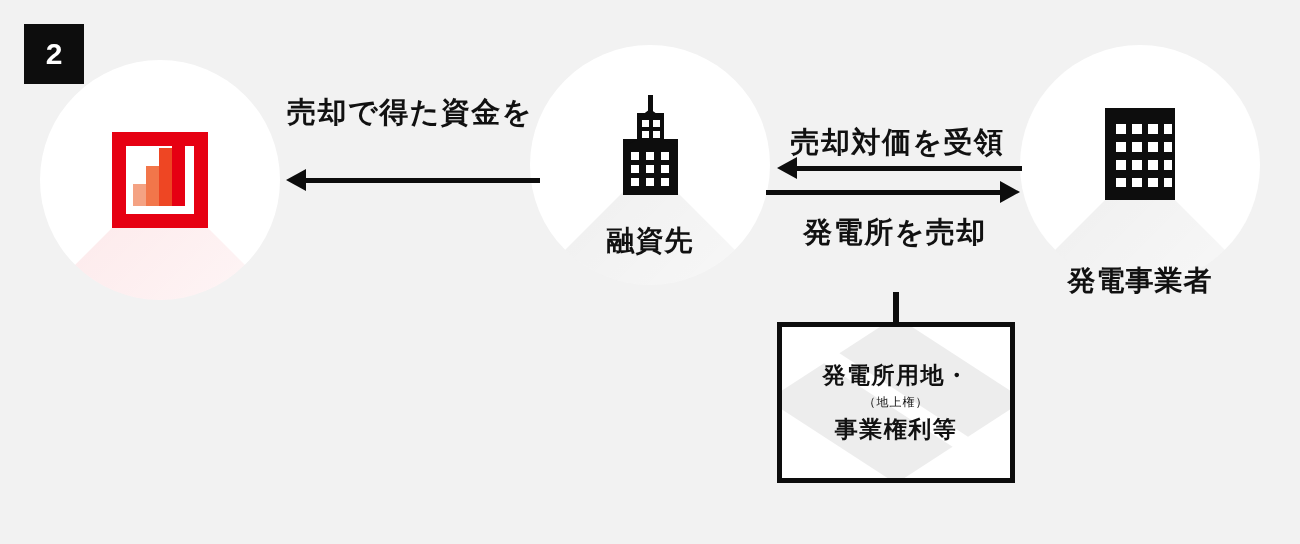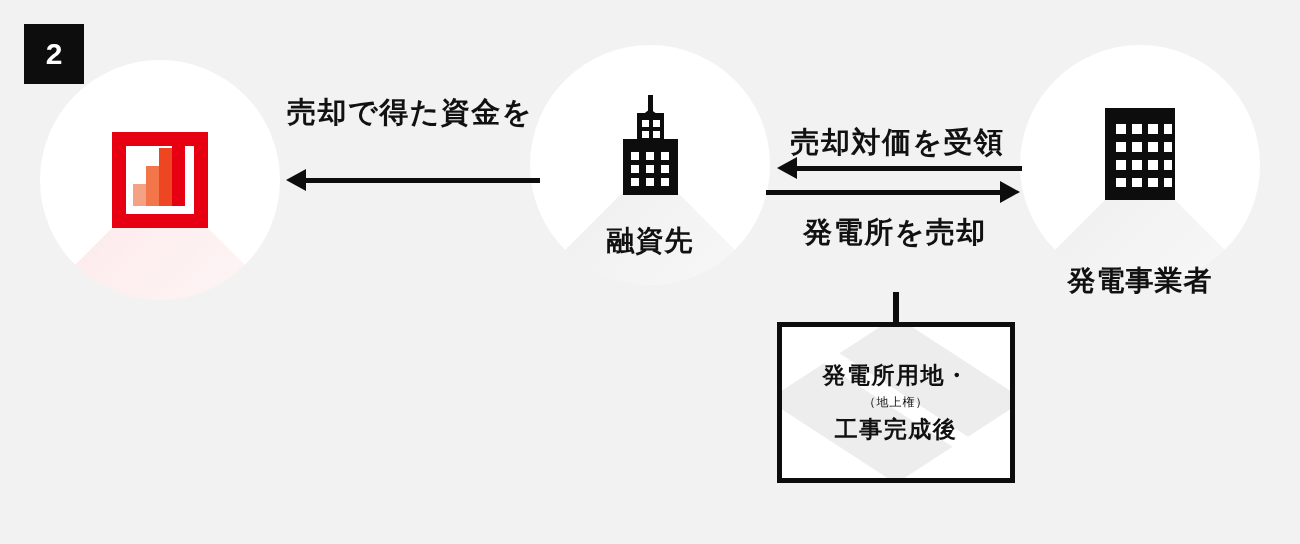--- a/index.html
+++ b/index.html
@@ -311,16 +311,16 @@
   <div class="arrow-head right" style="left:1000px; top:181px;"></div>
   <div class="edge-label" style="left:770px; top:212px; width:250px;">
     <div>発電所を売却</div>
   </div>
 
   <div class="connector" style="left:893px; top:292px; height:32px;"></div>
   <div class="rights-box" style="left:777px; top:322px; width:238px; height:161px;">
     <div class="wm"></div>
     <div class="bx-line big">発電所用地・</div>
     <div class="bx-line small">（地上権）</div>
-    <div class="bx-line big">工事完成後</div>
+    <div class="bx-line big">事業権利等</div>
   </div>
 
 </div>
 
 </body></html>

